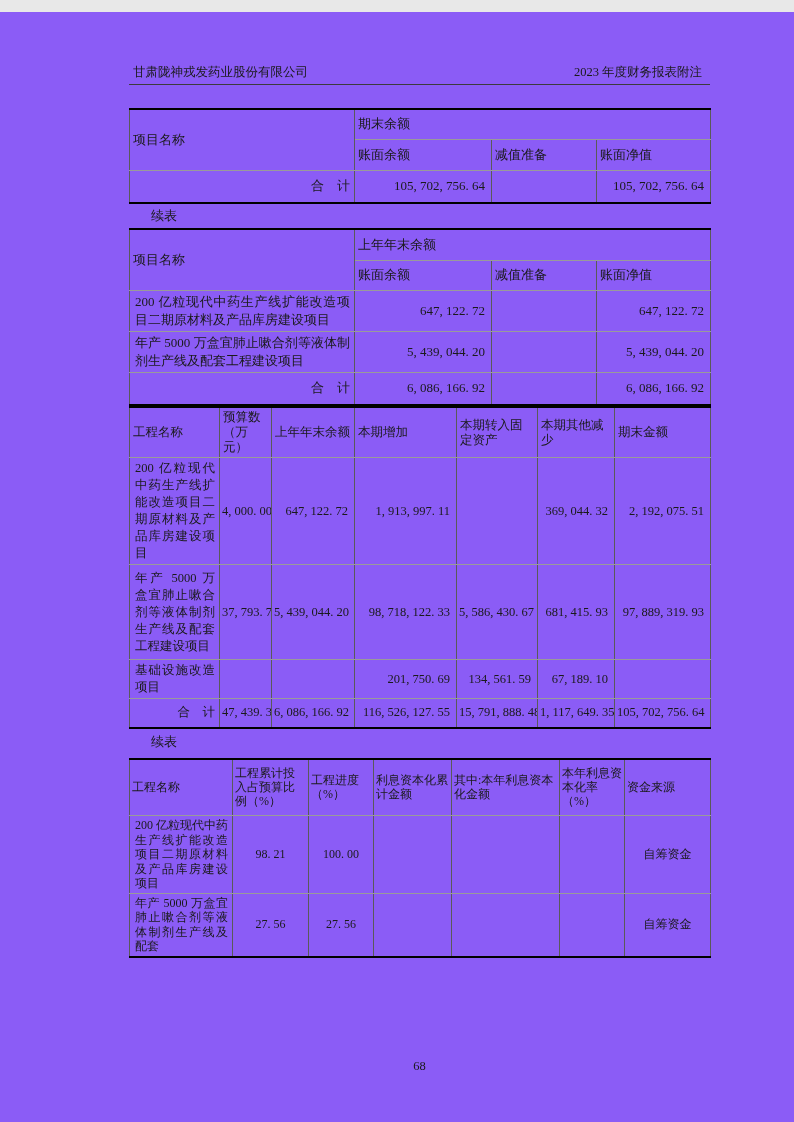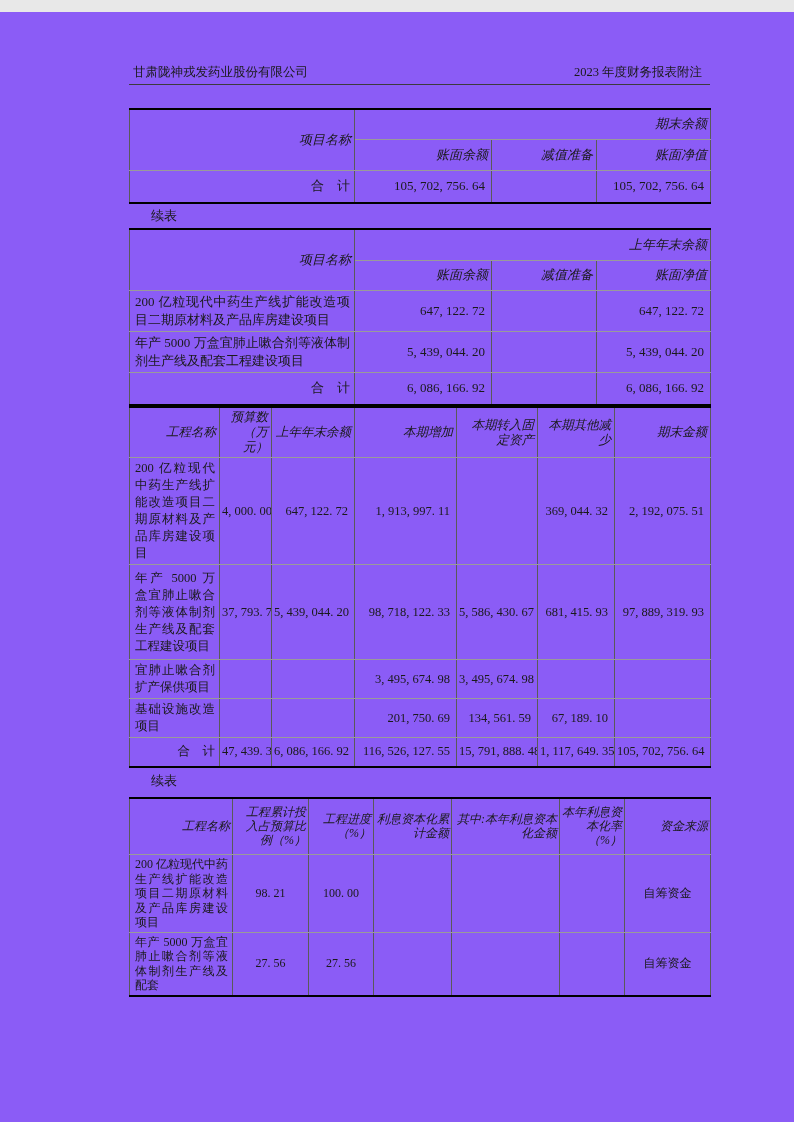--- a/index.html
+++ b/index.html
@@ -29,21 +29,21 @@
     border:0.8px solid #5a5a5a;
     border-top-color:#9a9a9a;border-bottom-color:#9a9a9a;
     vertical-align:middle;
     font-size:13px;
     overflow:hidden;
   }
   .t1{margin-top:23px;}
   .t2{margin-top:5px;}
   .t3{margin-top:0;}
   .t4{margin-top:9px;}
-  .hd{text-align:right;padding:2px 3px;line-height:16px;word-break:break-all;font-style:italic;}
+  .hd{text-align:left;padding:2px 3px;line-height:16px;word-break:break-all;}
   .num{text-align:right;padding:1px 6px 1px 2px;white-space:nowrap;}
   .name{text-align:justify;text-justify:inter-character;padding:2px 4px 2px 5px;word-break:break-all;line-height:18px;}
   .total{text-align:right;}
   .ctr{text-align:center;padding:1px 2px;}
   .t3 td{font-size:12.5px;}
   .t3 .name{line-height:17px;}
   .t3 .hd{line-height:15px;}
   .t4 td{font-size:12px;}
   .t4 .name{line-height:14.5px;}
   .t4 .hd{line-height:14px;padding:1px 2px;}
@@ -162,29 +162,20 @@
       <tr style="height:95px">
         <td class="name">年产 5000 万盒宜肺止嗽合剂等液体制剂生产线及配套工程建设项目</td>
         <td class="num">37, 793. 74</td>
         <td class="num">5, 439, 044. 20</td>
         <td class="num">98, 718, 122. 33</td>
         <td class="num">5, 586, 430. 67</td>
         <td class="num">681, 415. 93</td>
         <td class="num">97, 889, 319. 93</td>
       </tr>
       <tr style="height:38px">
-        <td class="name">宜肺止嗽合剂扩产保供项目</td>
-        <td class="num"></td>
-        <td class="num"></td>
-        <td class="num">3, 495, 674. 98</td>
-        <td class="num">3, 495, 674. 98</td>
-        <td class="num"></td>
-        <td class="num"></td>
-      </tr>
-      <tr style="height:38px">
         <td class="name">基础设施改造项目</td>
         <td class="num"></td>
         <td class="num"></td>
         <td class="num">201, 750. 69</td>
         <td class="num">134, 561. 59</td>
         <td class="num">67, 189. 10</td>
         <td class="num"></td>
       </tr>
       <tr style="height:29px">
         <td class="name total">合　计</td>
@@ -236,13 +227,14 @@
         <td class="num"></td>
         <td class="num"></td>
         <td class="ctr"></td>
         <td class="ctr">自筹资金</td>
       </tr>
     </tbody>
       </table>
 
   </div>
 
+  <div class="footer">68</div>
 </div>
 
 </body></html>

